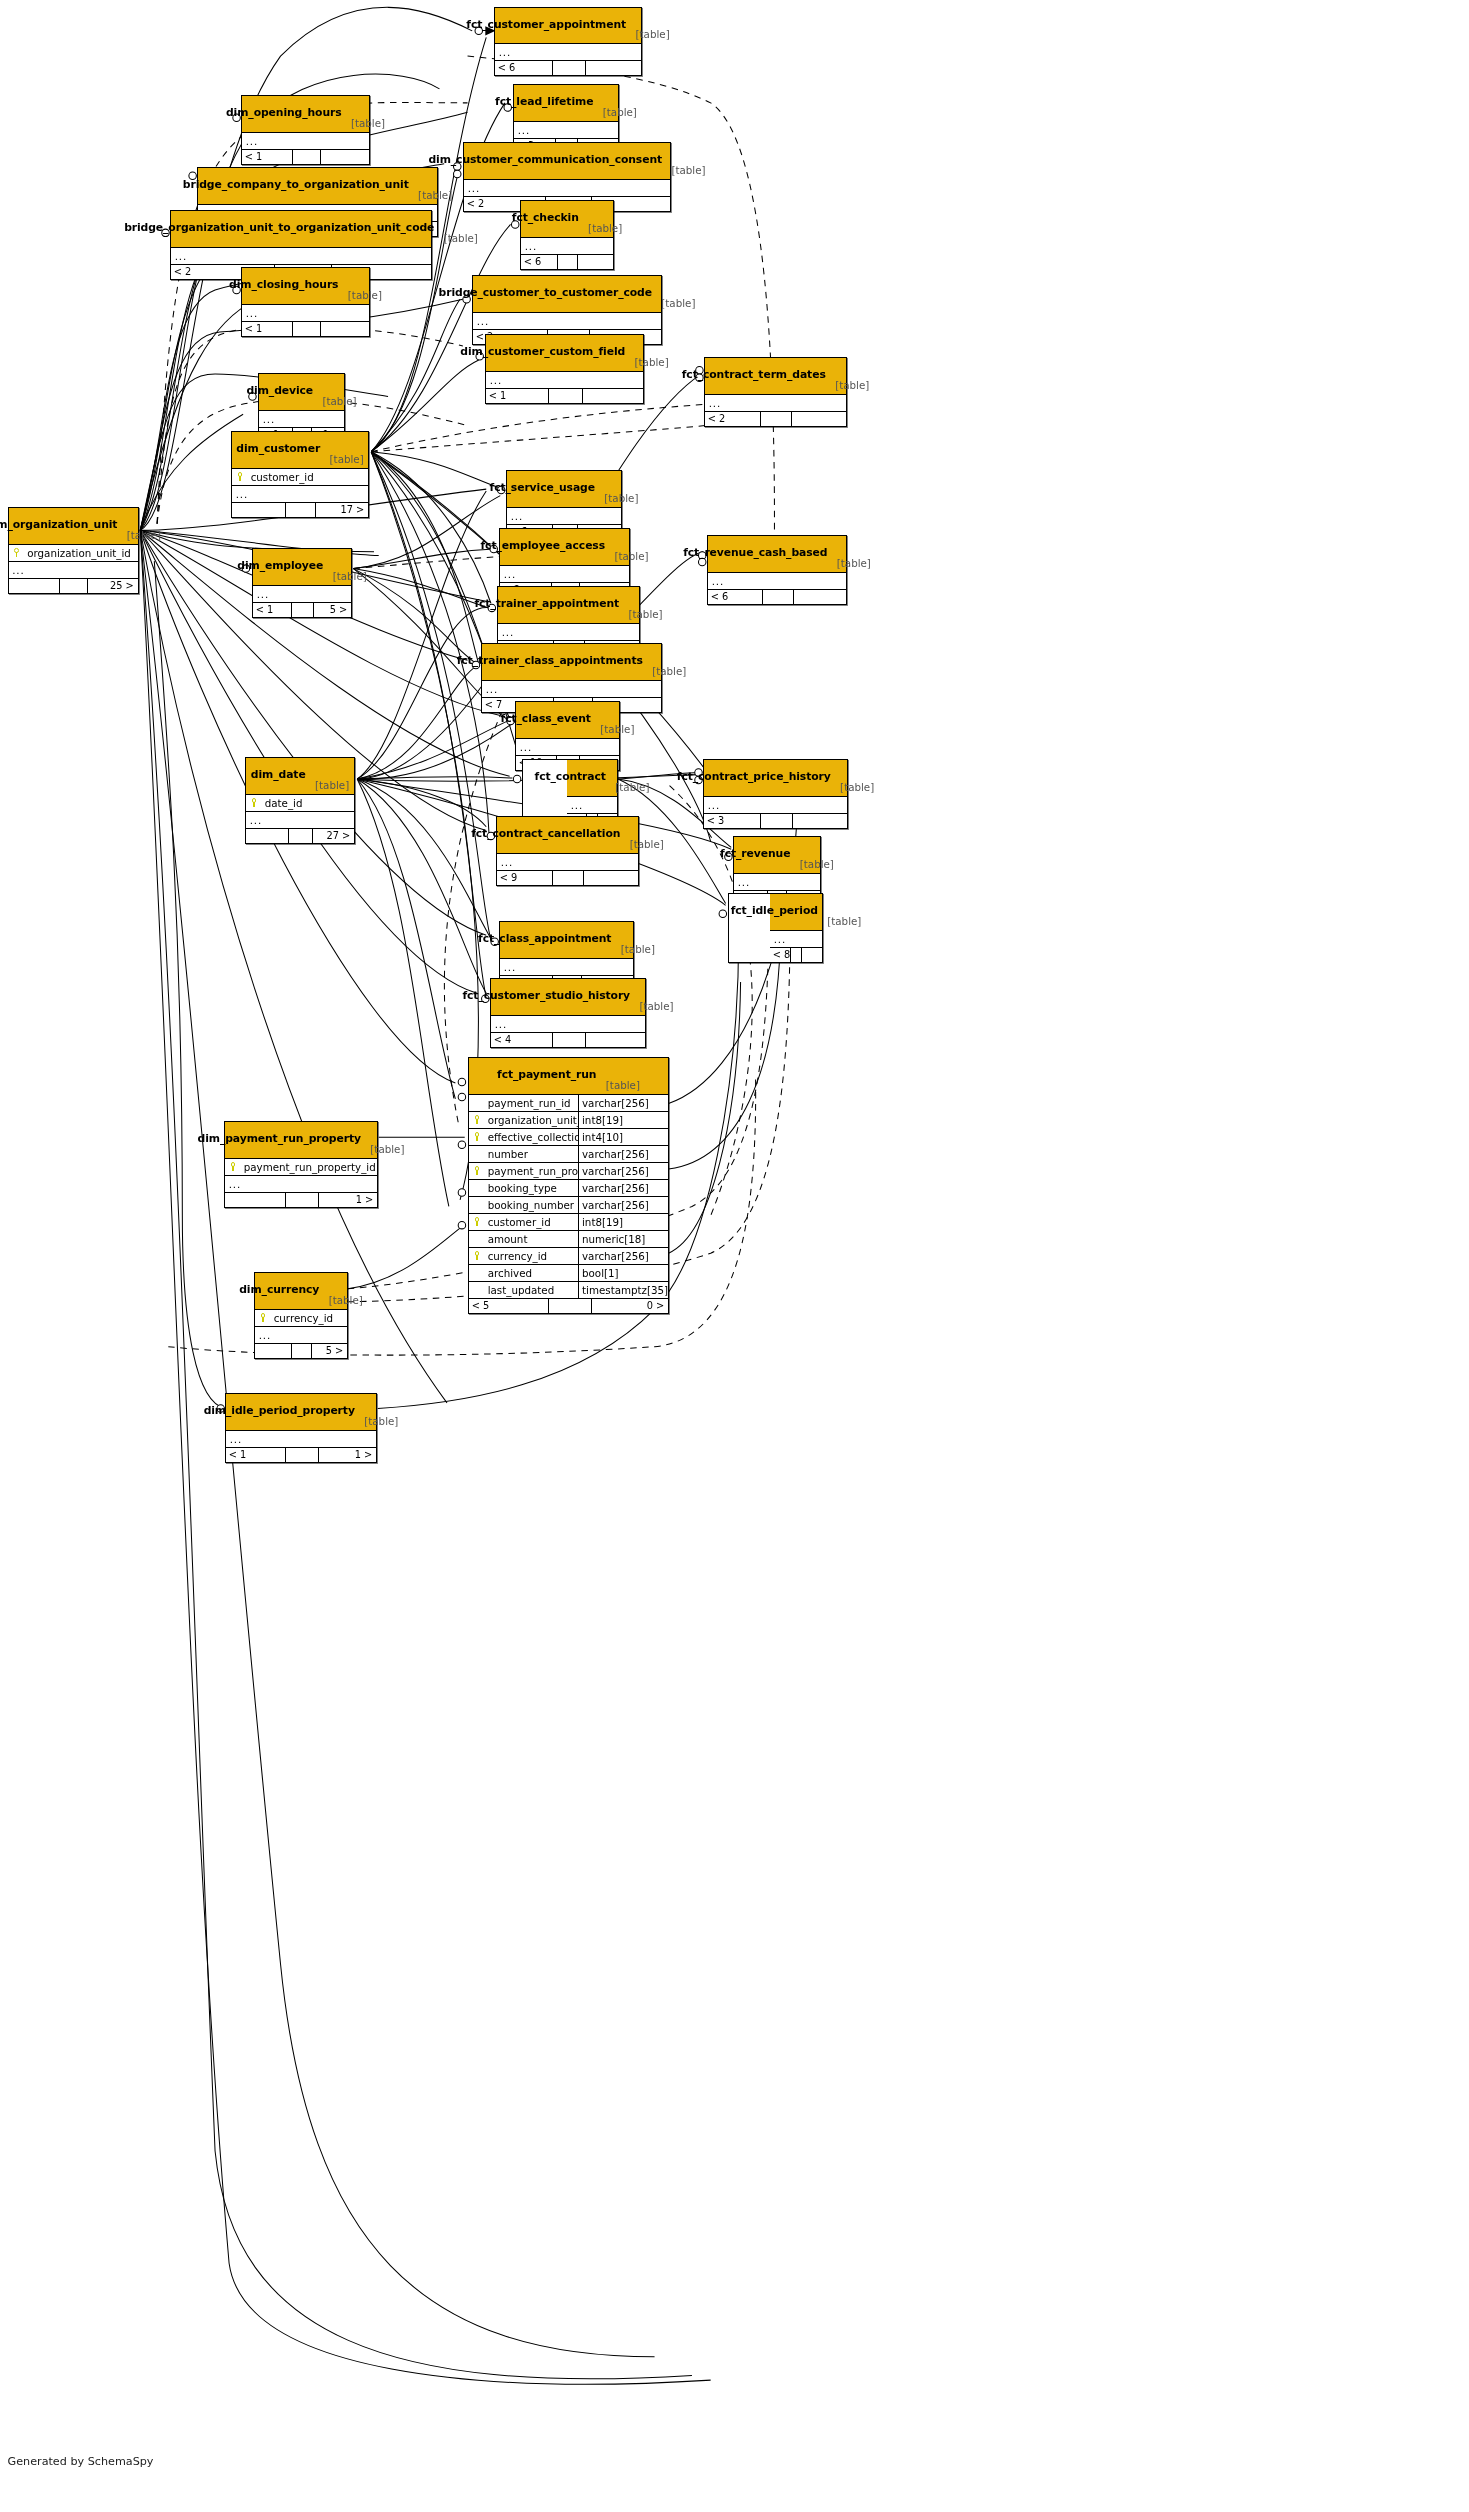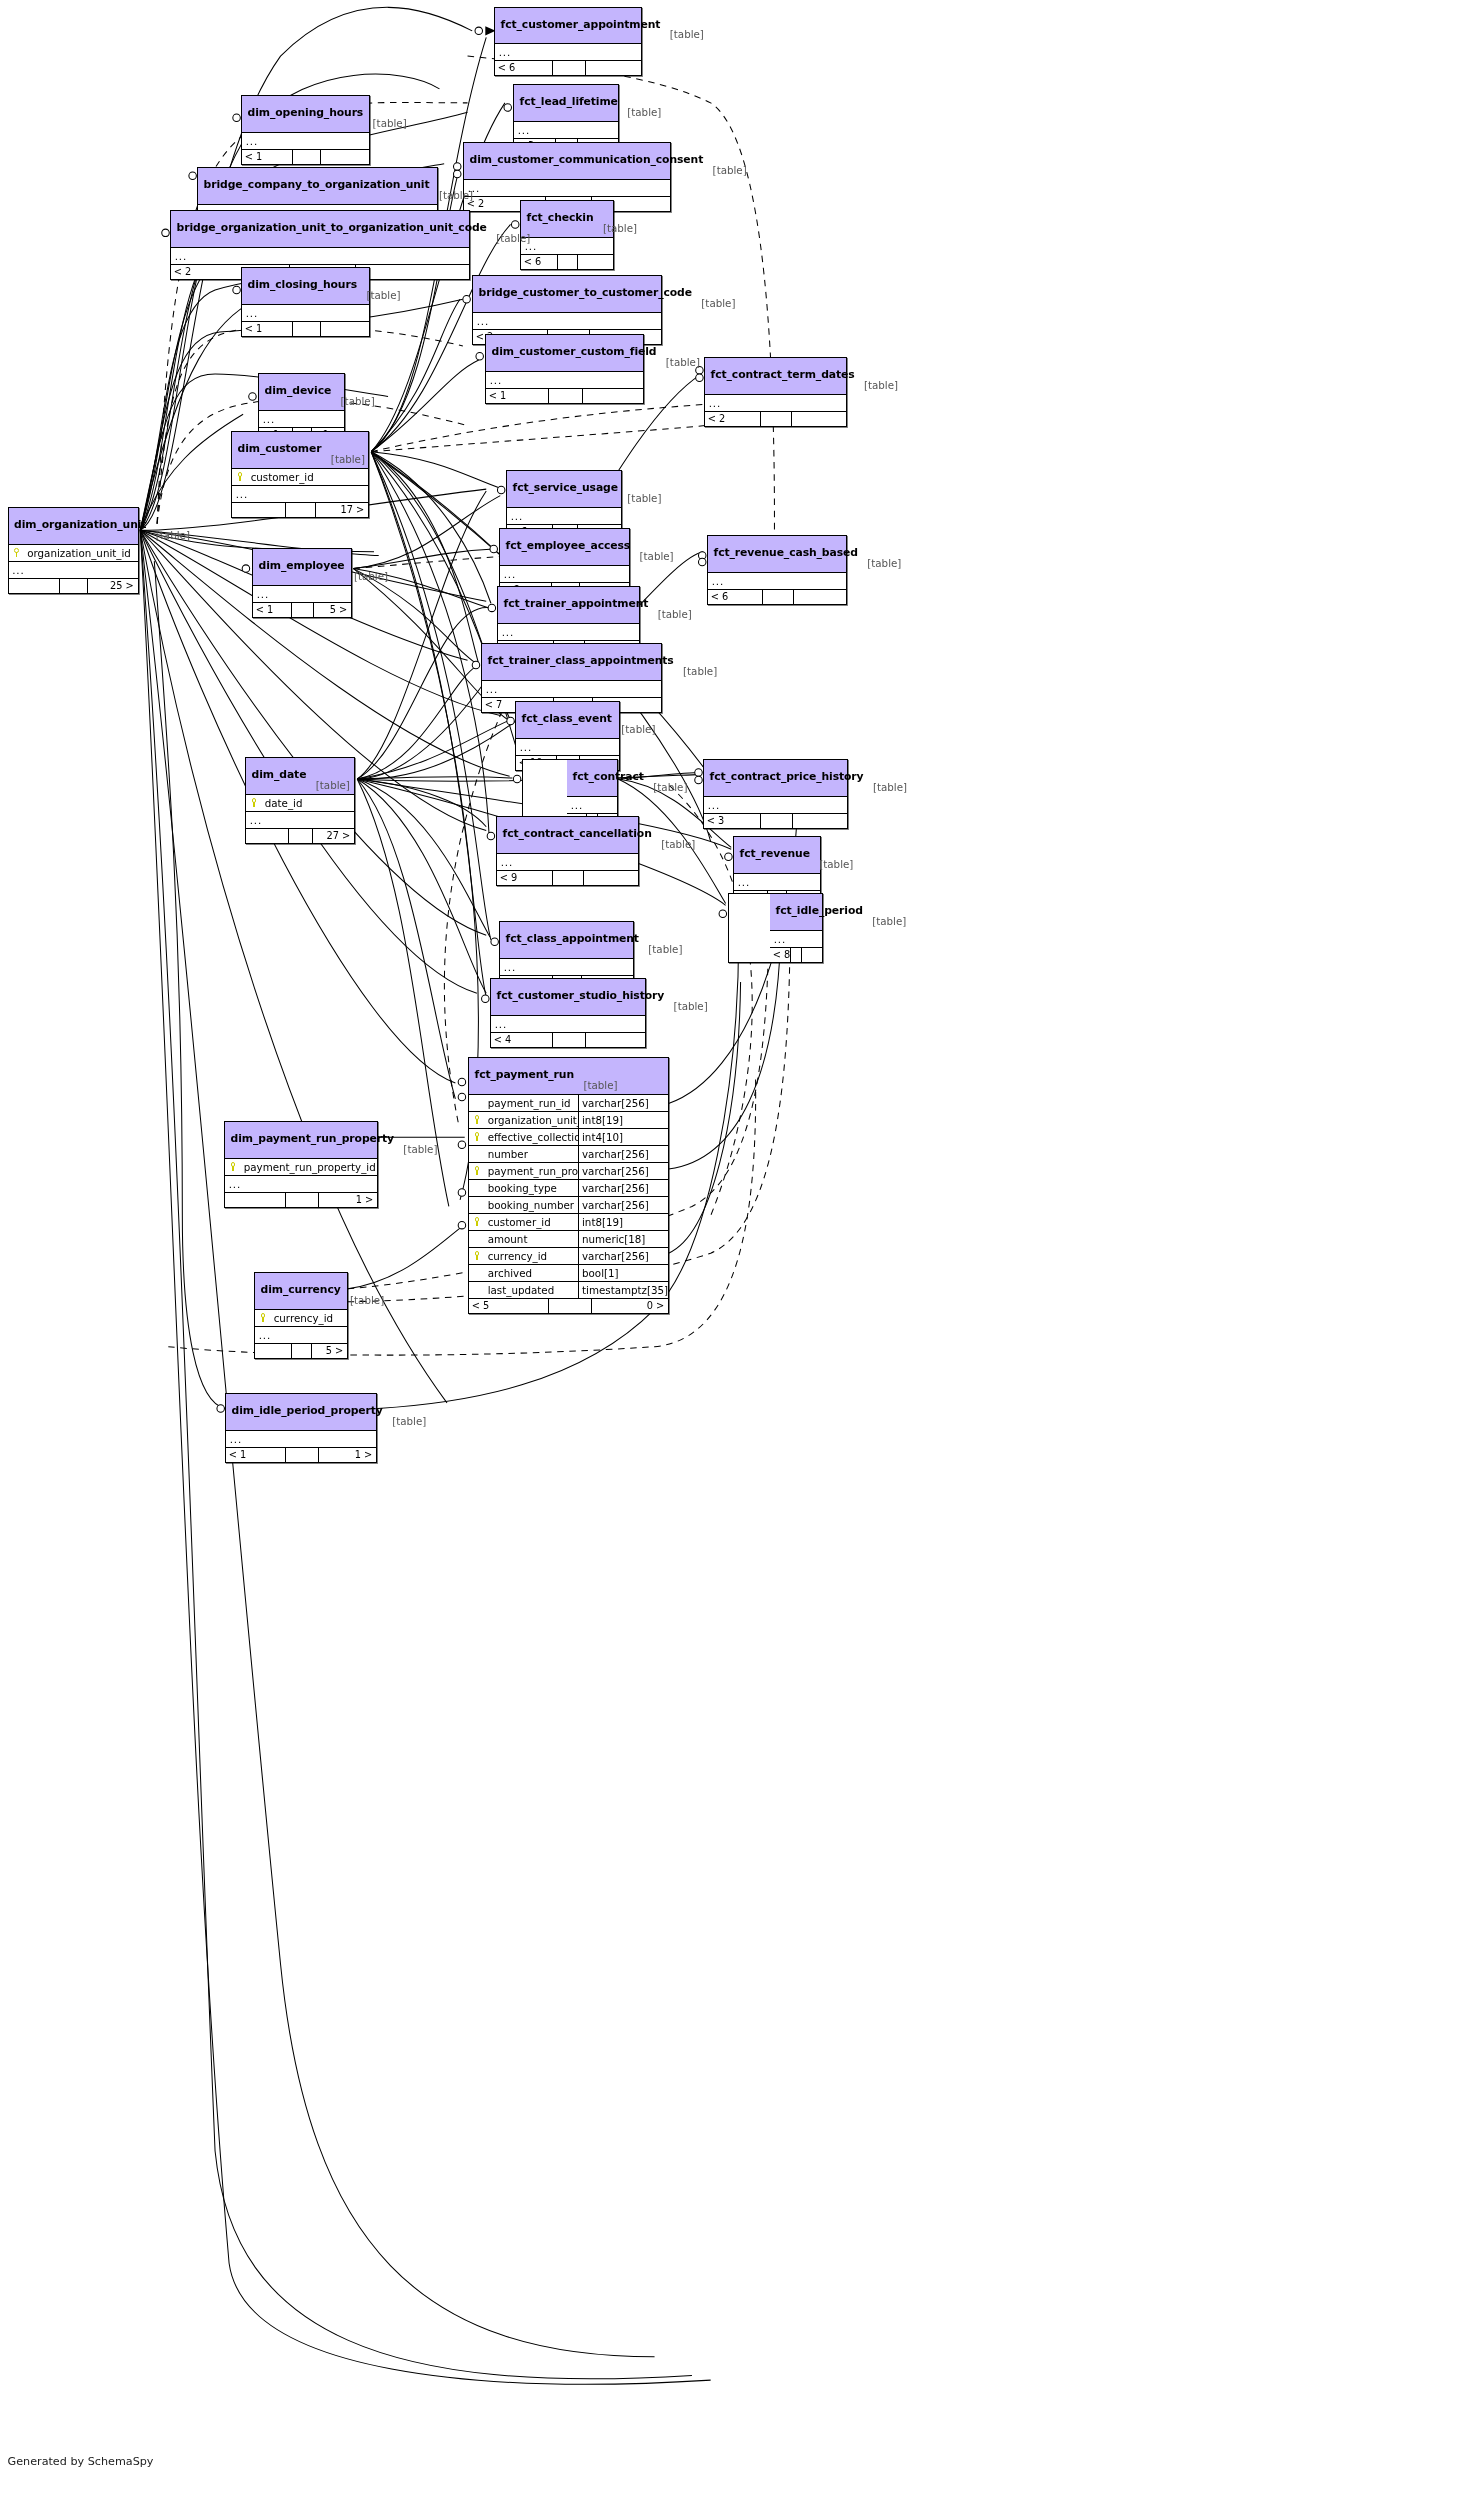--- a/index.html
+++ b/index.html
@@ -3,22 +3,22 @@
 <meta charset="utf-8">
 <title>SchemaSpy Relationships Diagram</title>
 <style>
   html,body{margin:0;padding:0;background:#ffffff;}
   body{font-family:"DejaVu Sans","Liberation Sans",sans-serif;}
   #canvas{position:relative;width:1469px;height:2512px;background:#fff;overflow:hidden;}
   #edges{position:absolute;left:0;top:0;width:1469px;height:2512px;pointer-events:none;}
 
   .tbl{position:absolute;border:0.9px solid #000;background:#fff;box-sizing:border-box;
        box-shadow:0.9px 0.9px 0 rgba(0,0,0,.55);}
-  .tbl .hdr{display:flex;align-items:center;justify-content:flex-start;
-            background:#c4b5fd;border-bottom:1.4px solid #000;padding:1.9px 5.6px 2.8px 5.6px;
+  .tbl .hdr{display:flex;align-items:center;justify-content:center;
+            background:#eab308;border-bottom:1.4px solid #000;padding:1.9px 5.6px 2.8px 5.6px;
             font-size:10.8px;line-height:12px;white-space:nowrap;}
   .tbl .hdr .nm{font-weight:bold;color:#000;letter-spacing:-0.1px;}
   .tbl .hdr .tag{color:#555;font-weight:normal;padding-left:9.4px;font-size:10.3px;margin-top:19px;}
 
   .tbl .cols{border-bottom:1.4px solid #000;}
   .row{display:flex;align-items:center;border-bottom:0.9px solid #000;
        height:16px;font-size:10.3px;line-height:16px;white-space:nowrap;}
   .row:last-child{border-bottom:none;}
   .row .kc{width:15px;flex:0 0 15px;text-align:center;font-size:9.4px;}
   .row .cn{flex:1 1 auto;padding-left:3.7px;overflow:hidden;}
@@ -309,21 +309,21 @@
         <div class="row ellip">
           <span class="cn">...</span>
         </div>
       </div>
       <div class="foot">
         <div class="f1">&lt; 6</div>
         <div class="f2"></div>
         <div class="f3"></div>
       </div>
     </div>
-    <div class="tbl" style="left: 170px; top: 210px; width: 300px;">
+    <div class="tbl" style="left: 170px; top: 210px; width: 262px;">
       <div class="hdr">
         <span class="nm">bridge_organization_unit_to_organization_unit_code</span>
         <span class="tag">[table]</span>
       </div>
       <div class="cols">
         <div class="row ellip">
           <span class="cn">...</span>
         </div>
       </div>
       <div class="foot">

